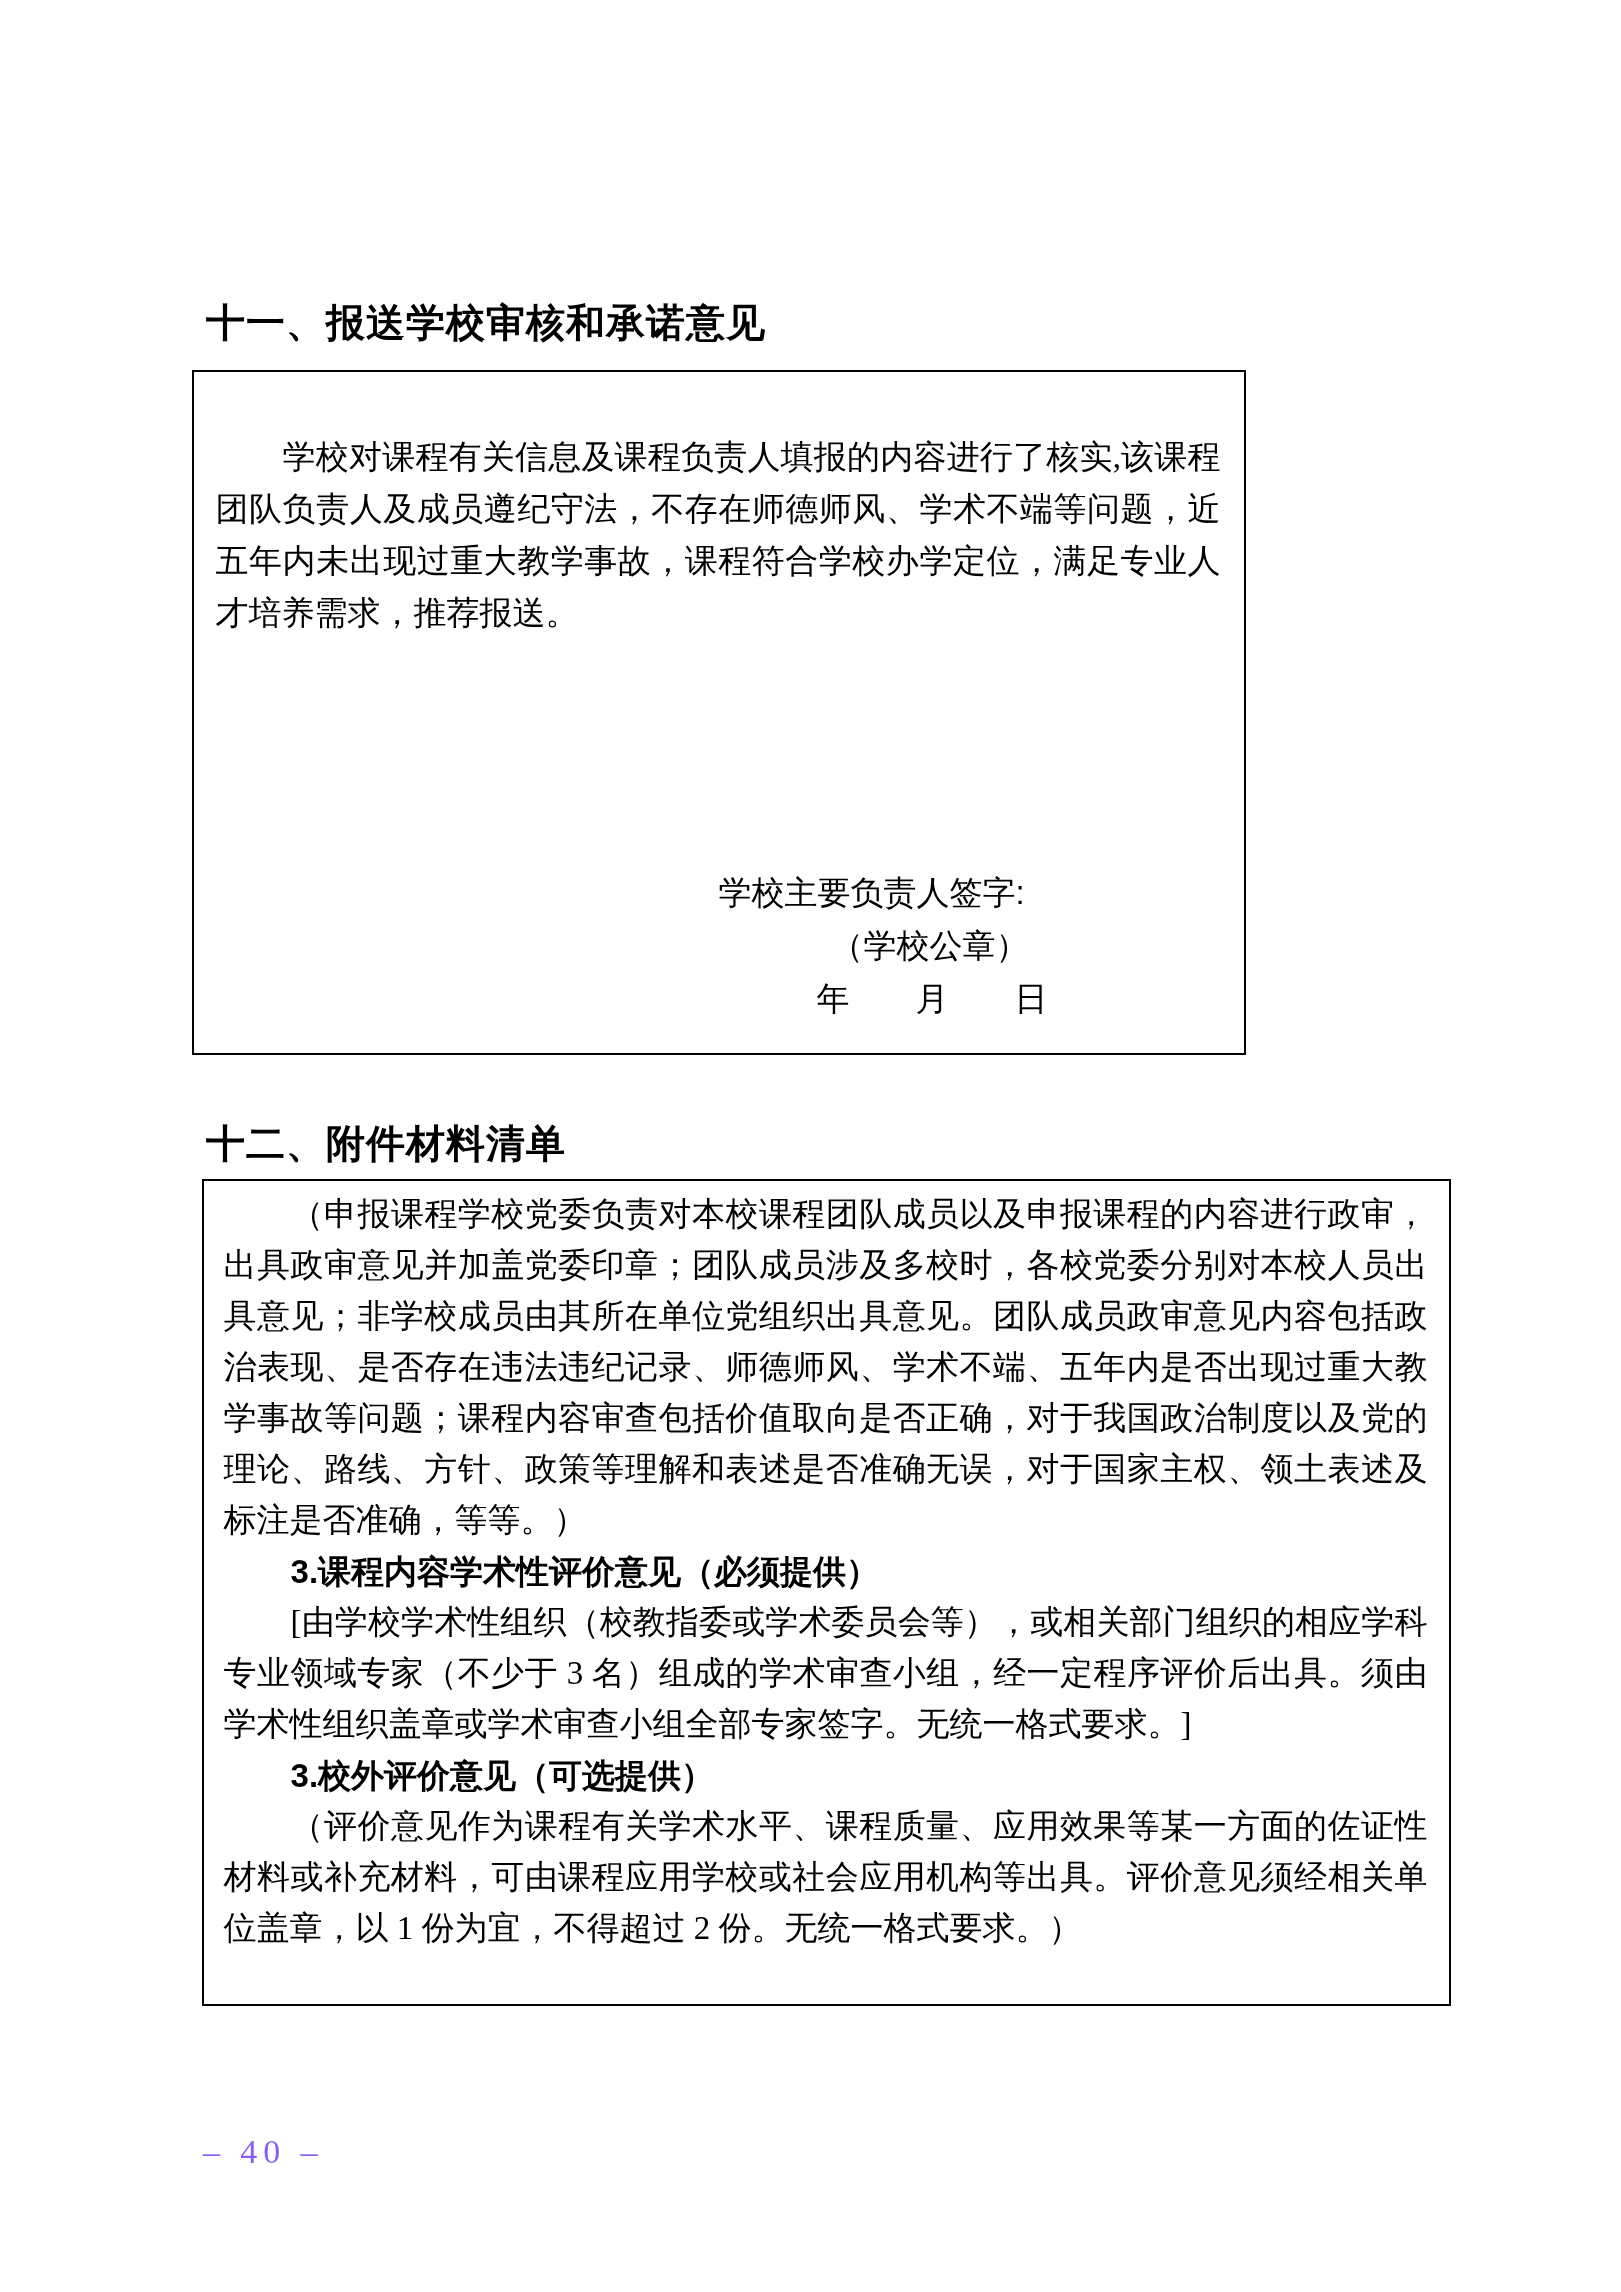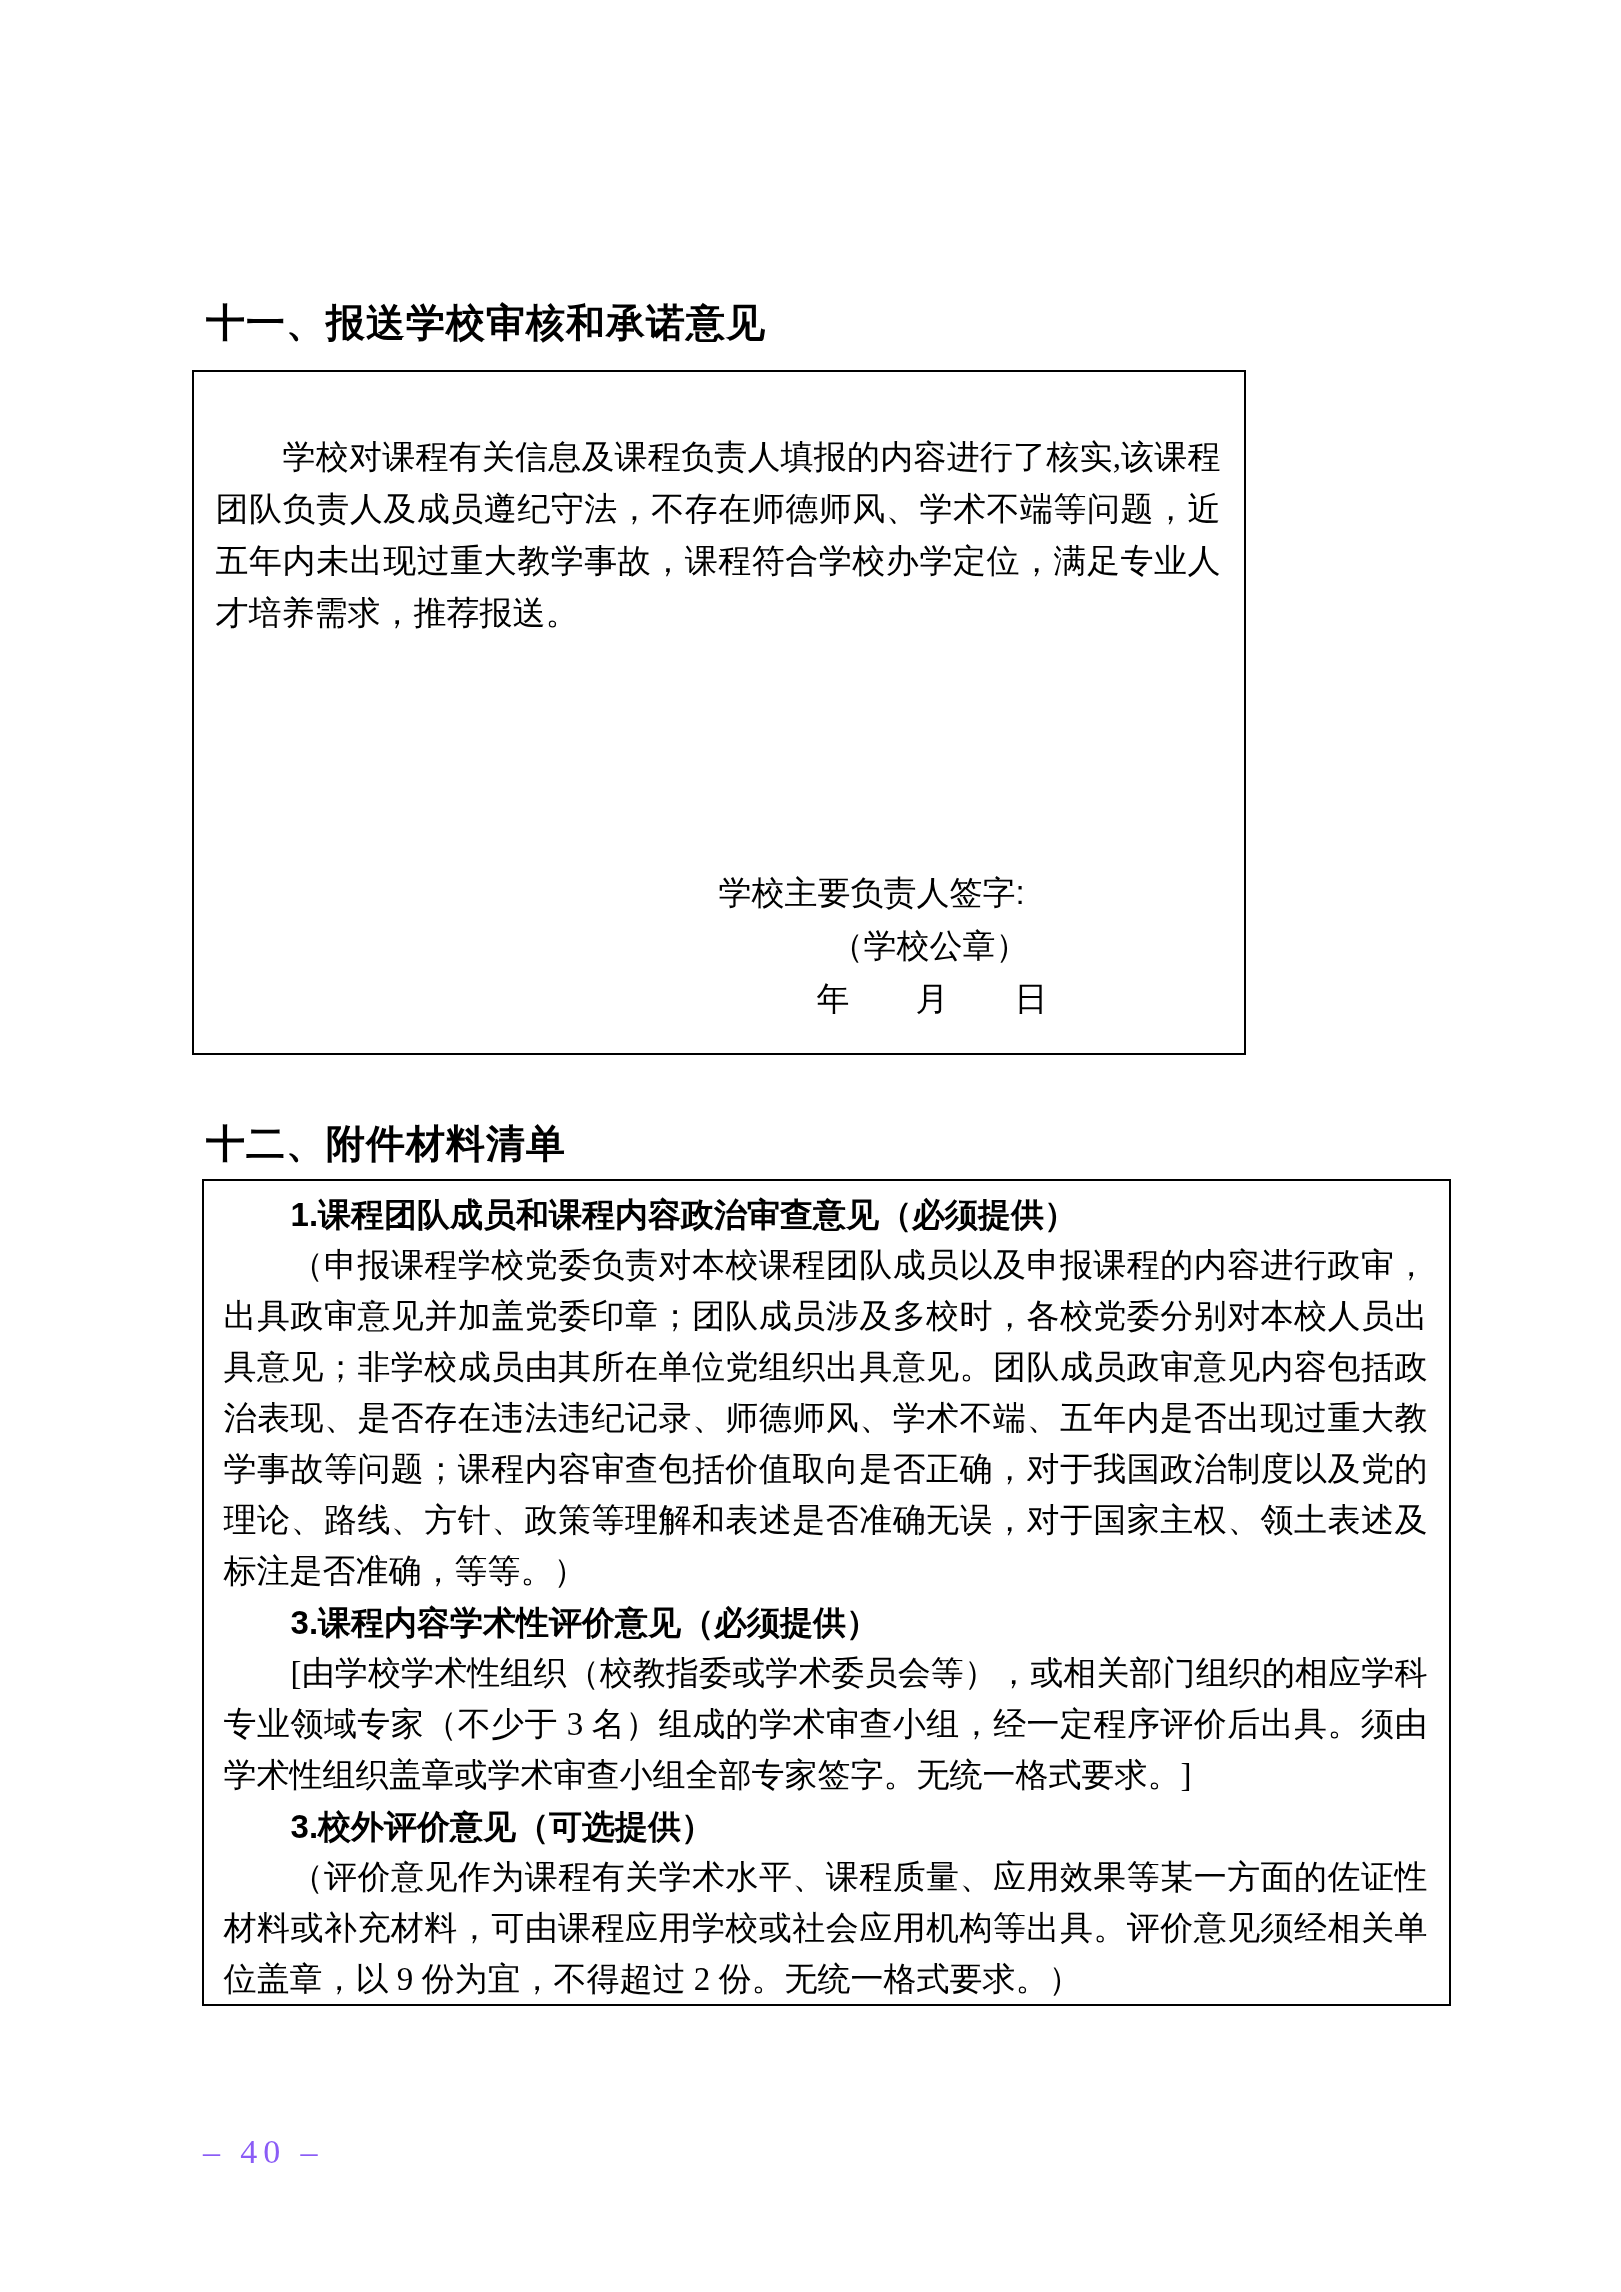--- a/index.html
+++ b/index.html
@@ -116,26 +116,25 @@
     <div class="signature-block">
       <div class="sig-line sig-name">学校主要负责人签字:</div>
       <div class="sig-line sig-seal">（学校公章）</div>
       <div class="sig-line sig-date">年　　月　　日</div>
     </div>
   </div>
 
   <div class="section-heading heading-12">十二、附件材料清单</div>
 
   <div class="content-box box-attachments">
-    <p class="item-title">1.课程团队成员和课程内容政治审查意见（必须提供）</p>
     <p class="item-desc">（申报课程学校党委负责对本校课程团队成员以及申报课程的内容进行政审，出具政审意见并加盖党委印章；团队成员涉及多校时，各校党委分别对本校人员出具意见；非学校成员由其所在单位党组织出具意见。团队成员政审意见内容包括政治表现、是否存在违法违纪记录、师德师风、学术不端、五年内是否出现过重大教学事故等问题；课程内容审查包括价值取向是否正确，对于我国政治制度以及党的理论、路线、方针、政策等理解和表述是否准确无误，对于国家主权、领土表述及标注是否准确，等等。）</p>
 
     <p class="item-title">3.课程内容学术性评价意见（必须提供）</p>
     <p class="item-desc">[由学校学术性组织（校教指委或学术委员会等），或相关部门组织的相应学科专业领域专家（不少于 3 名）组成的学术审查小组，经一定程序评价后出具。须由学术性组织盖章或学术审查小组全部专家签字。无统一格式要求。]</p>
 
     <p class="item-title">3.校外评价意见（可选提供）</p>
-    <p class="item-desc">（评价意见作为课程有关学术水平、课程质量、应用效果等某一方面的佐证性材料或补充材料，可由课程应用学校或社会应用机构等出具。评价意见须经相关单位盖章，以 9 份为宜，不得超过 2 份。无统一格式要求。）</p>
+    <p class="item-desc">（评价意见作为课程有关学术水平、课程质量、应用效果等某一方面的佐证性材料或补充材料，可由课程应用学校或社会应用机构等出具。评价意见须经相关单位盖章，以 1 份为宜，不得超过 2 份。无统一格式要求。）</p>
   </div>
 
   <div class="page-number">– 40 –</div>
 
 </div>
 
 
 </body></html>

